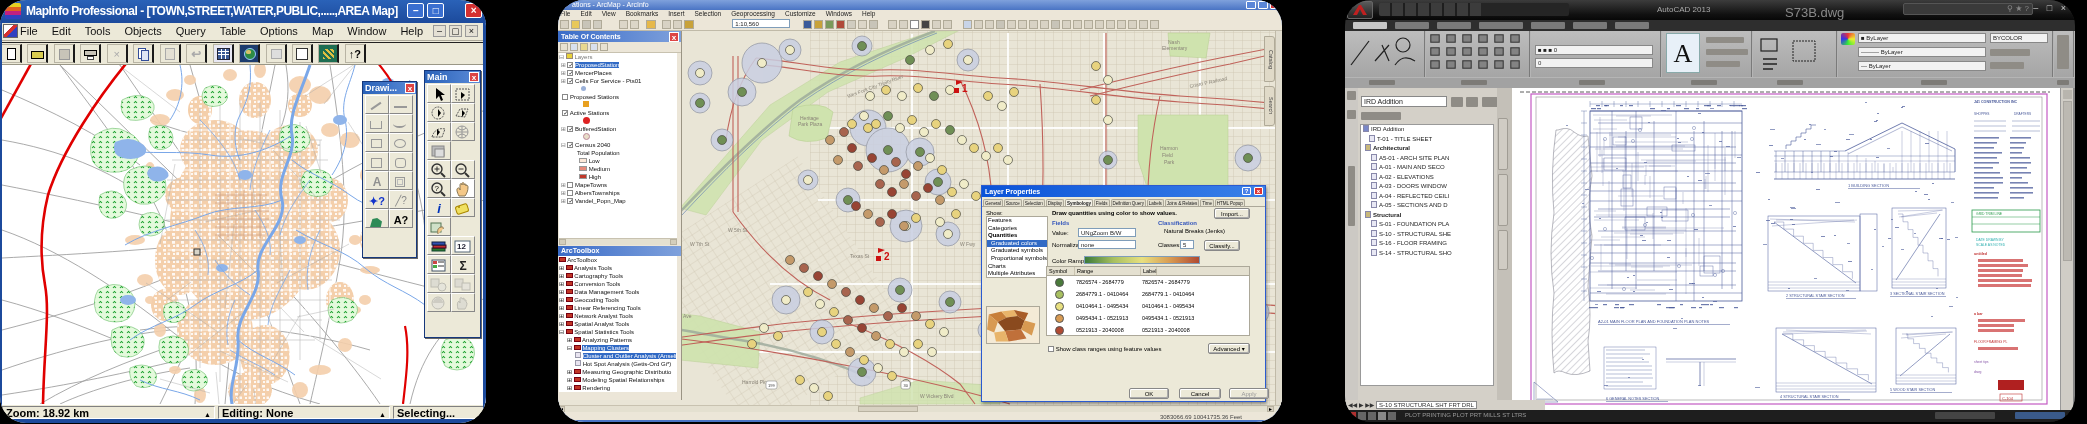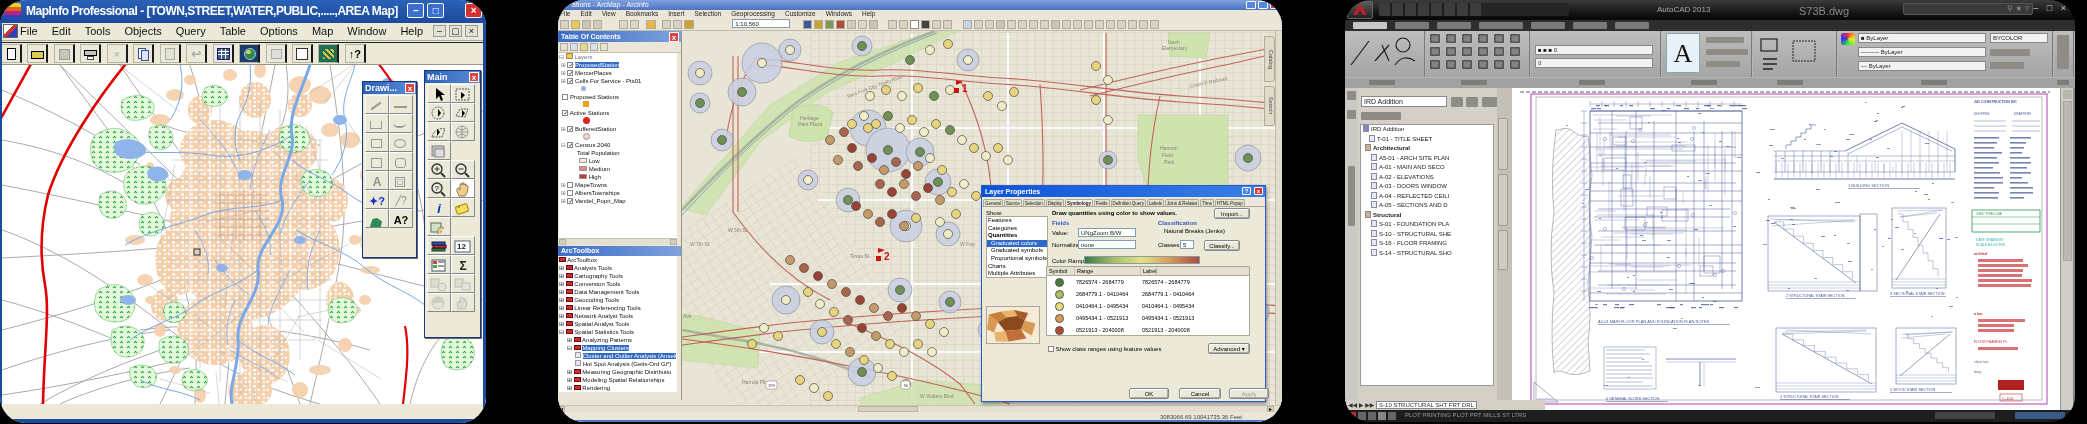--- a/index.html
+++ b/index.html
@@ -452,20 +452,25 @@
             <rect x="10" y="8" width="8" height="7" fill="#ddd" stroke="#888"></rect>
           </svg></span>
       <span class="fbtn mb"><svg width="22" height="19" opacity="0.45">
             <circle cx="10" cy="9" r="6" fill="#ddd" stroke="#888"></circle>
             <path d="M5,9 a5,5 0 0 1 10,0 Z" fill="#aaa"></path>
           </svg></span><span class="fbtn mb"><svg width="22" height="19" opacity="0.45">
             <path d="M6,15 C5,11 5,8 7,7 L8,9 L8,5 C8,3 10,3 10,5 L12,4 L12,6 L14,6 L14,8 L15,9 C15,12 14,13 13,15 Z" fill="#ccc" stroke="#888"></path>
           </svg></span>
     </div>
   </div>
+  <div class="abs sbar">
+    <span class="sb-sec" style="left:2px;width:213px">Zoom: 18.92 km<i style="position:absolute;right:3px;top:1px;font-size:7px;font-style:normal">▲</i></span>
+    <span class="sb-sec" style="left:218px;width:172px">Editing: None<i style="position:absolute;right:3px;top:1px;font-size:7px;font-style:normal">▲</i></span>
+    <span class="sb-sec" style="left:393px;width:93px">Selecting...</span>
+  </div>
   <div class="abs bb"></div>
     <div class="abs lb"></div>
     <div class="abs" style="right:0;top:0;width:3px;height:423px;background:#1c4a9c"></div>
 </div>
 <div class="win" id="w2">
   <div class="abs tbar"><span style="padding-left:14px">ations - ArcMap - ArcInfo</span>
 <span class="abs" style="right:26px;top:1px;width:10px;height:8px;background:#5a86d8;border:1px solid #fff;border-radius:1px"></span><span class="abs" style="right:14px;top:1px;width:10px;height:8px;background:#5a86d8;border:1px solid #fff;border-radius:1px"></span><span class="abs" style="right:2px;top:1px;width:10px;height:8px;background:#d43030;border:1px solid #fff;border-radius:1px"></span></div>
   <div class="abs menu"><span style="padding-left:2px">File</span><span>Edit</span><span>View</span><span>Bookmarks</span><span>Insert</span><span>Selection</span><span>Geoprocessing</span><span>Customize</span><span>Windows</span><span>Help</span></div>
   <div class="abs tools" id="w2tools">
     <span class="t2"></span><span class="t2" style="background:#e8c85a"></span><span class="t2" style="background:#c8c4b8"></span><span class="t2" style="background:#d0ccc0"></span>
@@ -869,21 +874,21 @@
   <div class="abs" style="left:706px;top:86px;width:11px;height:40px;background:#e0dac8;border:1px solid #b0aa98;border-radius:0 3px 3px 0;font-size:5.5px;color:#444;writing-mode:vertical-rl;text-align:center">Search</div>
 </div>
 <div class="win" id="w3">
 
   <div class="abs tbar" id="w3title">
     <div class="abs" style="left:2px;top:1px;width:26px;height:18px;background:linear-gradient(#5a5a5a,#222);border:1px solid #666;border-radius:2px"><svg width="24" height="16">
           <path d="M5,13 L11,3 L13,3 L19,13 L15,13 L12,7 L9,13 Z" fill="#c02020"></path>
         </svg></div>
     <div class="abs qat"></div>
     <div class="abs" style="left:312px;top:5px;font-size:8px;color:#aaa">AutoCAD 2013</div>
-    <div class="abs" style="left:454px;top:5px;font-size:11px;color:#888">S73B.dwg</div>
+    <div class="abs" style="left:440px;top:5px;font-size:13px;color:#888">S73B.dwg</div>
     <div class="abs" style="left:558px;top:3px;width:130px;height:12px;background:#3a3a3a;border:1px solid #555;border-radius:2px">
         <span style="float:right;color:#888;font-size:8px;margin-right:3px">⚲ ★ ?</span>
       </div>
     <div class="abs" style="right:6px;top:3px;color:#ccc;font-size:9px;letter-spacing:3px">– □ ×</div>
   </div>
   <div class="abs rtabs" id="w3rtabs">
     <span class="rtab on"></span><span class="rtab"></span><span class="rtab"></span><span class="rtab w2"></span><span class="rtab"></span><span class="rtab"></span><span class="rtab"></span>
   </div>
   <div class="abs ribbon" id="w3ribbon">
     <div class="rp" style="left:0;width:80px">

